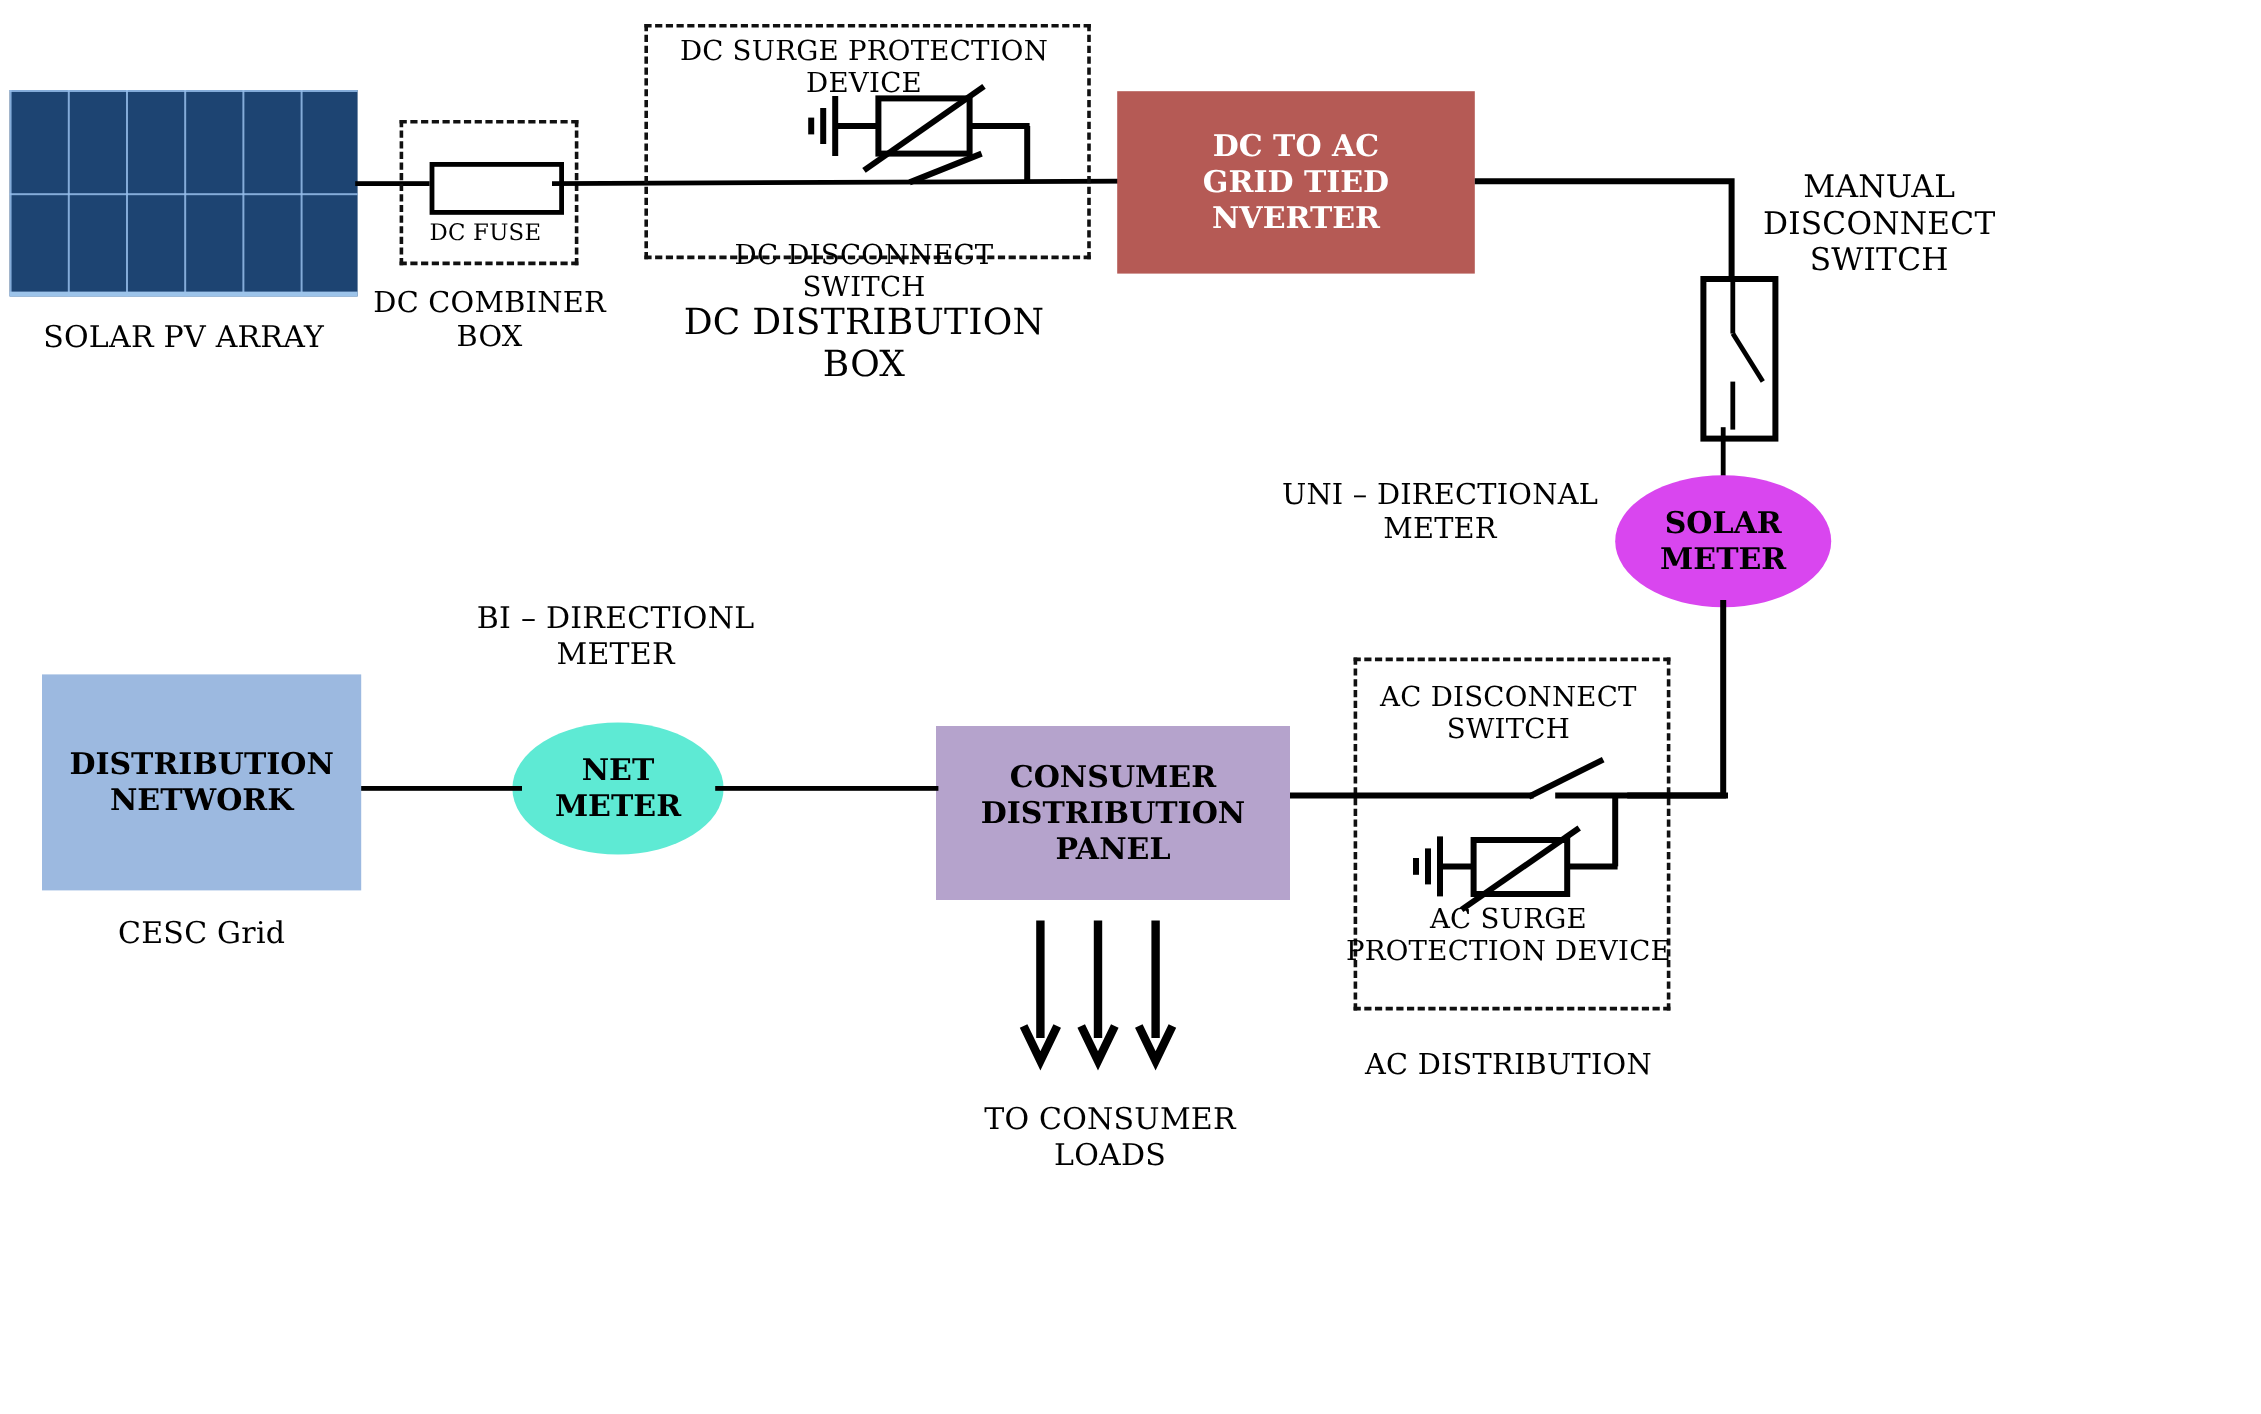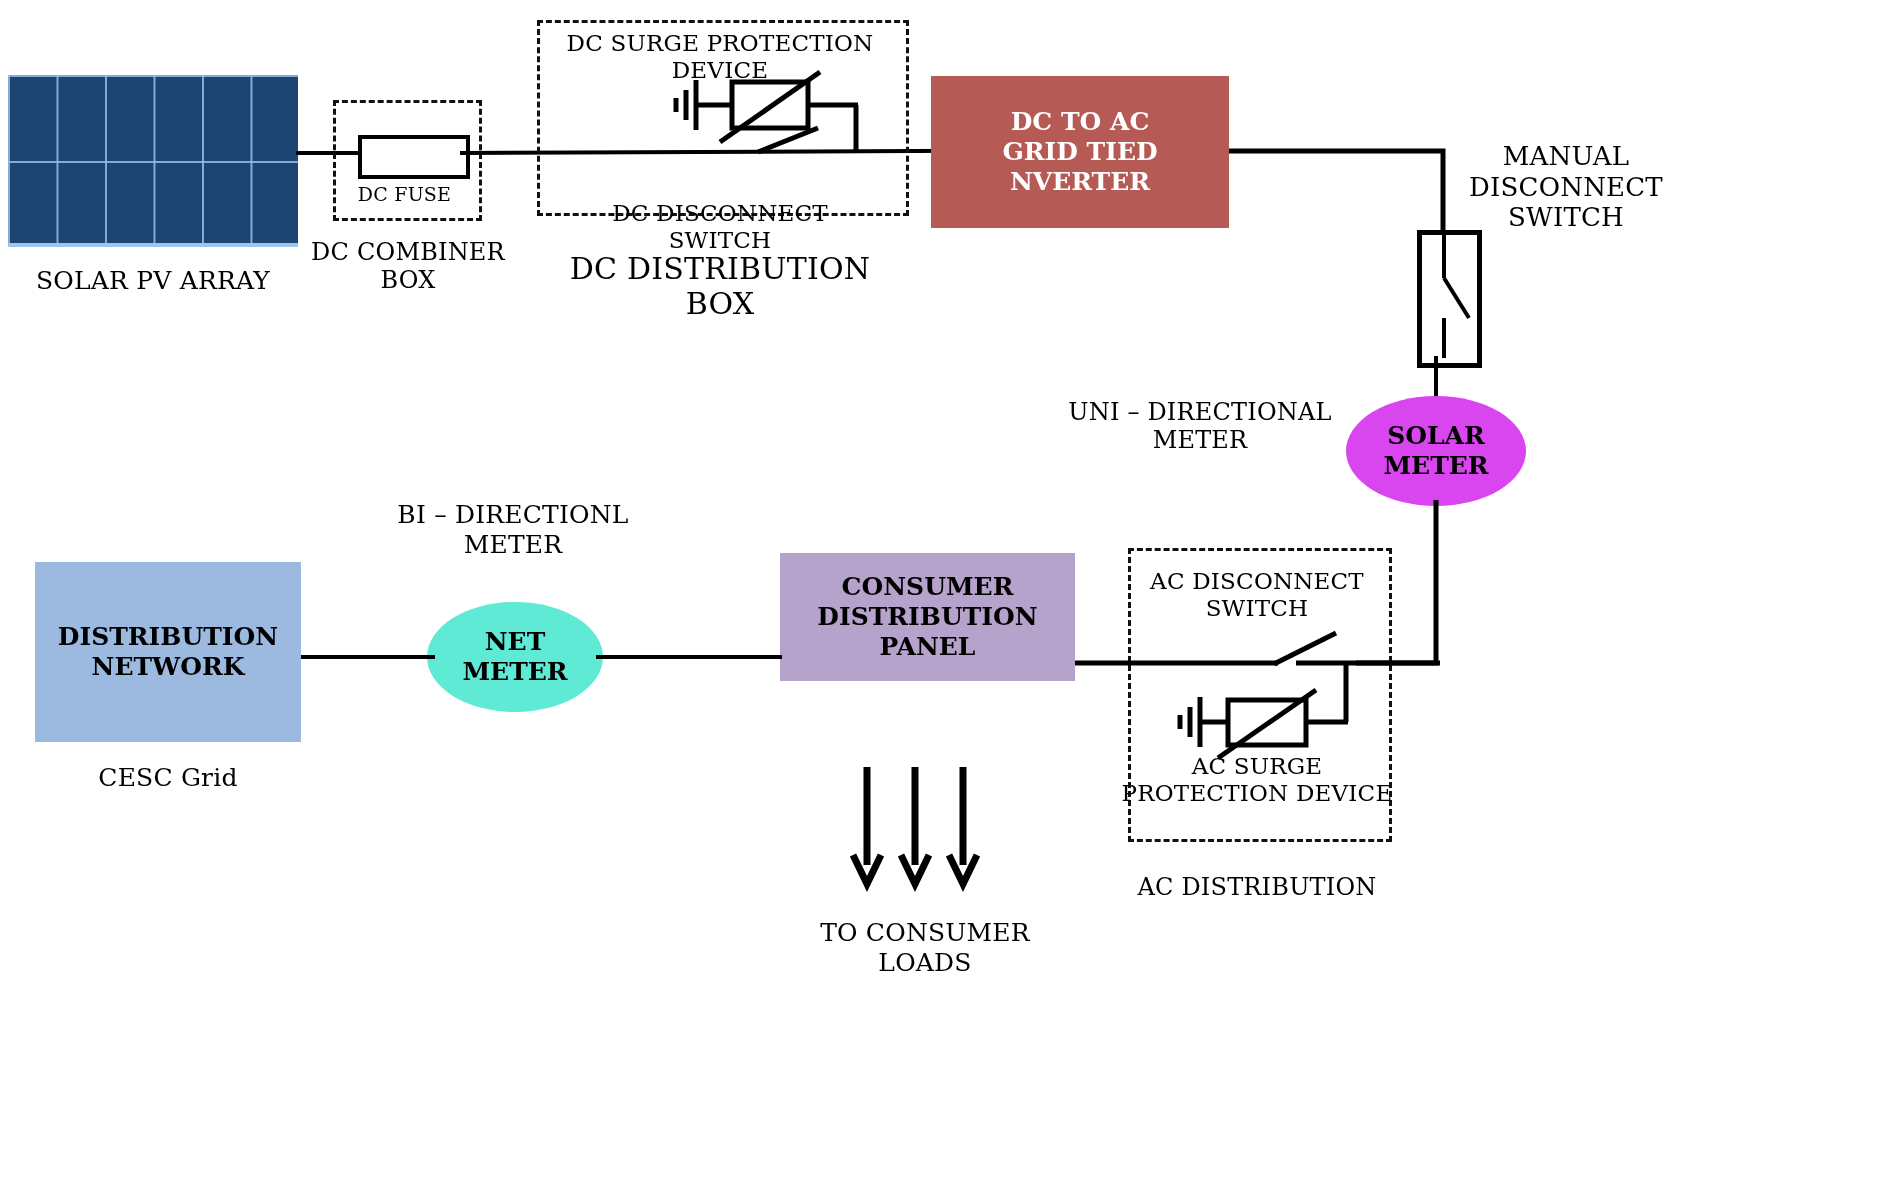--- a/index.html
+++ b/index.html
@@ -27,21 +27,21 @@
 
   
   #inverter{left:931px;top:76px;width:298px;height:152px;background:#b55a55;color:#fff;
             font-size:25px;}
 
   
   #distnet{left:35px;top:562px;width:266px;height:180px;background:#9cb9e0;color:#000;
            font-size:25px;}
 
   
-  #cdp{left:780px;top:553px;width:295px;height:128px;background:#b5a3cc;color:#000;
+  #cdp{left:780px;top:605px;width:295px;height:145px;background:#b5a3cc;color:#000;
        font-size:25px;}
 
   
   #netmeter{left:427px;top:602px;width:176px;height:110px;background:#5eead4;color:#000;
             font-size:25px;}
 
   
   #solarmeter{left:1346px;top:396px;width:180px;height:110px;background:#d946ef;color:#000;
               font-size:25px;}
 

